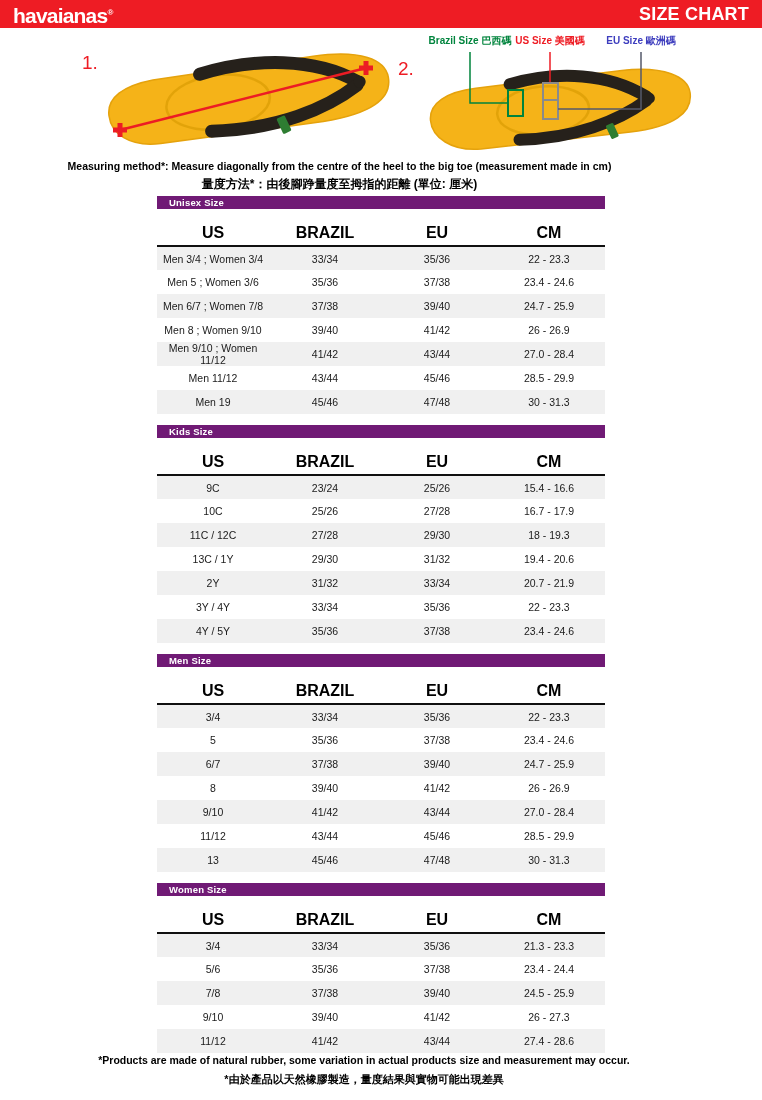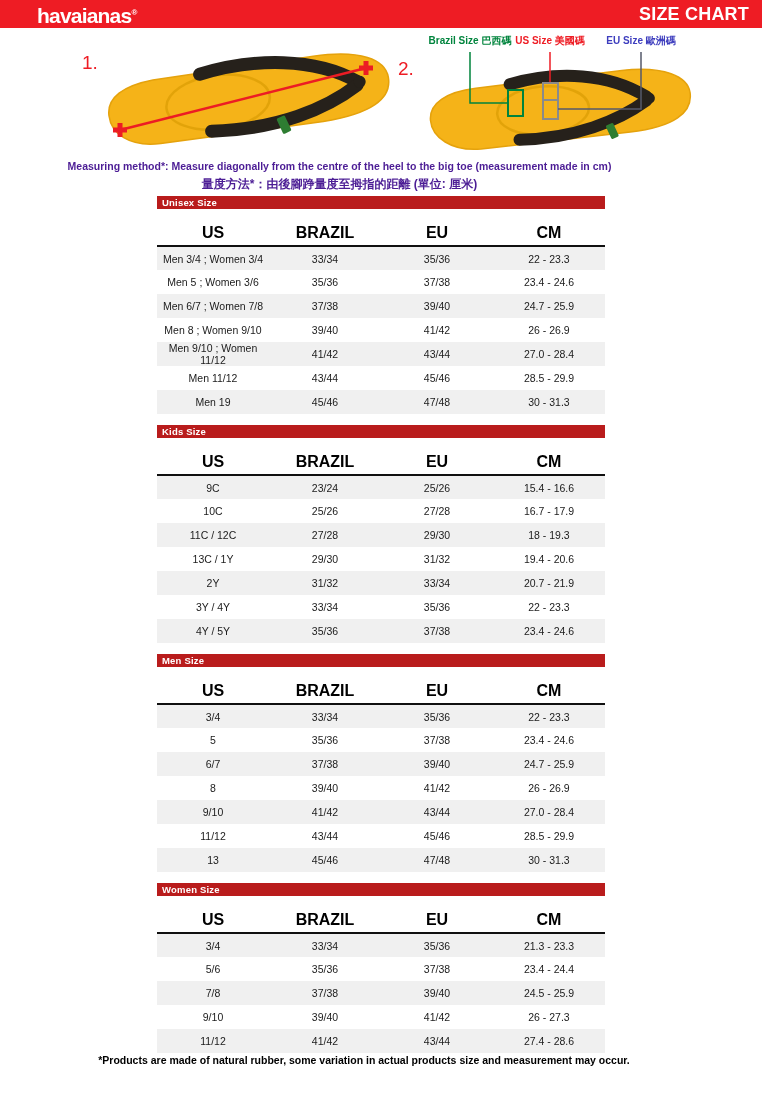--- a/index.html
+++ b/index.html
@@ -7,48 +7,48 @@
   .page {
     position:relative; width:762px; height:1100px; background:#ffffff;
     font-family:"Liberation Sans", sans-serif; overflow:hidden; margin:0 auto;
   }
   
   .header {
     position:absolute; top:0; left:0; width:762px; height:28px;
     background:#ee1c24; display:flex; align-items:center; justify-content:space-between;
     padding:0 13px;
   }
-  .logo { color:#fff; font-weight:bold; font-size:21px; letter-spacing:-0.8px; line-height:28px;margin-left:24px; }
+  .logo { color:#fff; font-weight:bold; font-size:21px; letter-spacing:-0.8px; line-height:28px; }
   .logo sup { font-size:8px; font-weight:bold; vertical-align:super; }
   .header-title { color:#fff; font-weight:bold; font-size:18px; letter-spacing:0.2px; }
 
   
   .diagram { position:absolute; top:28px; left:0; width:762px; height:132px; }
   .step-num { position:absolute; color:#ee1c24; font-size:19px; font-weight:normal; }
   .step-1 { left:82px; top:24px; }
   .step-2 { left:398px; top:30px; }
   .ff-svg { position:absolute; }
   .svg1 { left:68px; top:10px; }
   .svg2 { left:410px; top:24px; }
   .size-label { position:absolute; top:6px; transform:translateX(-50%); font-size:10px; font-weight:bold; white-space:nowrap; }
   .label-brazil { left:470px; color:#00843d; }
   .label-us { left:550px; color:#ee1c24; }
   .label-eu { left:641px; color:#3d3dbe; }
 
   
-  .measuring { position:absolute; top:160px; left:0; width:679px; text-align:center; color:#4c1d95; }
+  .measuring { position:absolute; top:160px; left:0; width:679px; text-align:center; color:#000000; }
   .measuring .en { font-size:10.5px; font-weight:bold; }
   .measuring .zh { font-size:12px; font-weight:bold; margin-top:4px; }
 
   
   .tables-col { position:absolute; left:157px; top:196px; width:448px; }
   .size-section { margin-bottom:11px; }
   .section-banner {
-    height:13px; background:#b91c1c; color:#fff; font-size:9.5px; font-weight:bold;
-    line-height:13px; padding-left:5px; letter-spacing:0.2px;
+    height:13px; background:#701a75; color:#fff; font-size:9.5px; font-weight:bold;
+    line-height:13px; padding-left:12px; letter-spacing:0.2px;
   }
   table.size-table { width:100%; border-collapse:collapse; table-layout:fixed; margin-top:11px; }
   table.size-table th {
     font-size:16px; font-weight:bold; color:#000; height:26px; text-align:center;
     border-bottom:2.5px solid #101010; padding:0;
   }
   table.size-table td { font-size:10.5px; color:#1a1a1a; height:24px; text-align:center; padding:0; }
   table.size-table tbody tr:nth-child(odd) { background:#f0f0f0; }
   table.size-table tbody tr:nth-child(even) { background:#ffffff; }
 
@@ -334,15 +334,16 @@
               <td>43/44</td>
               <td>27.4 - 28.6</td>
             </tr>
           </tbody>
         </table>
       </section>
     </div>
 
   <div class="footer">
     <div class="en">*Products are made of natural rubber, some variation in actual products size and measurement may occur.</div>
+    <div class="zh">*由於產品以天然橡膠製造，量度結果與實物可能出現差異</div>
   </div>
 
 </div>
 
 </body></html>

